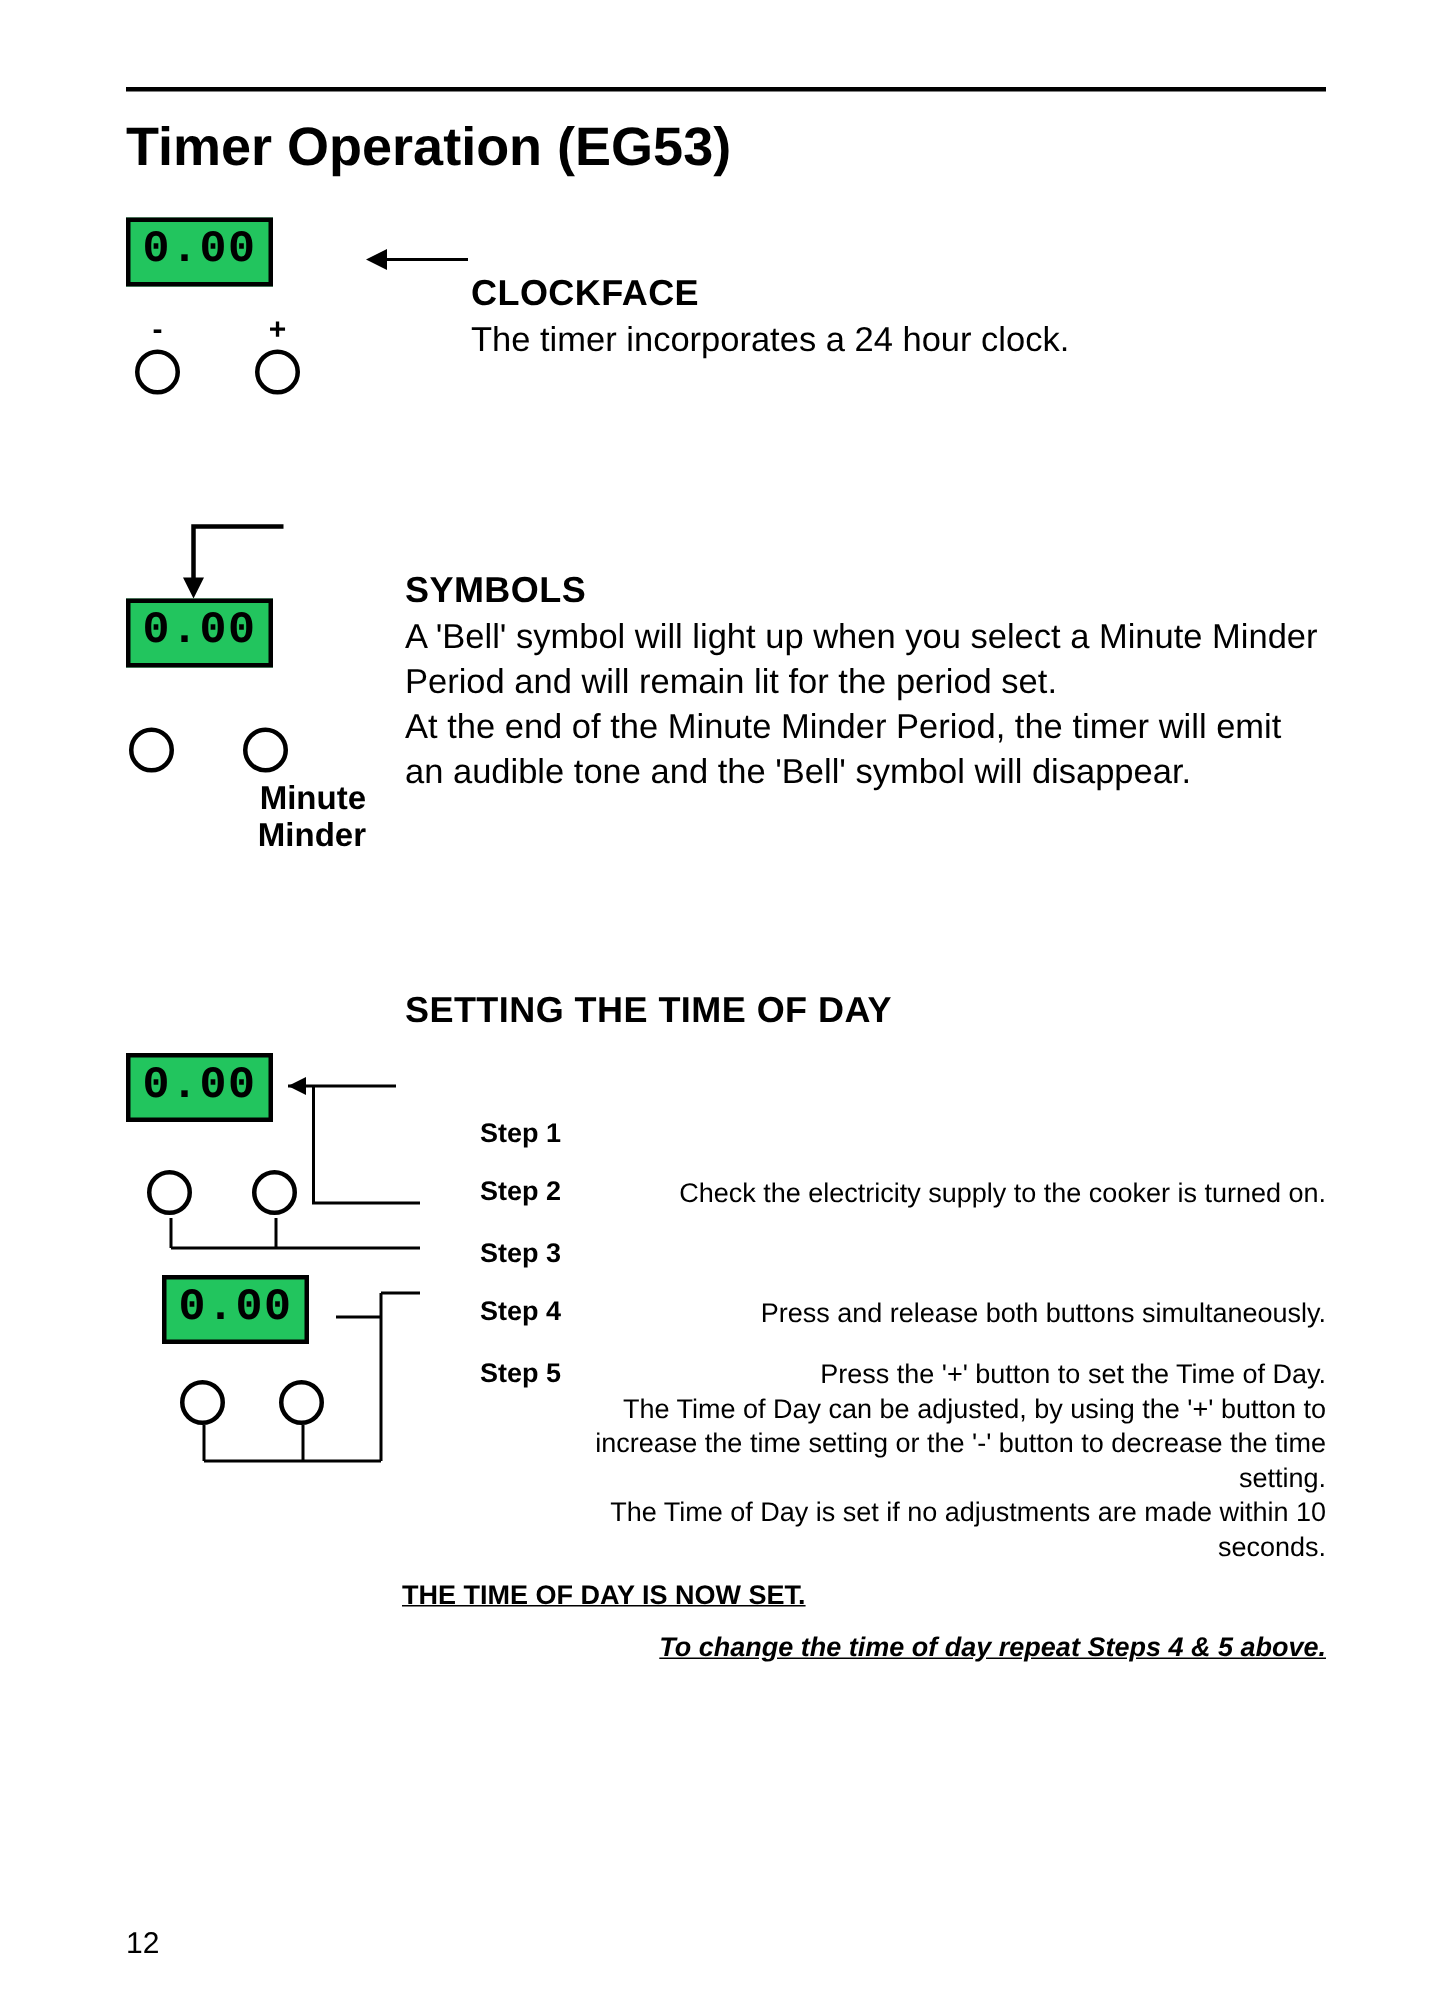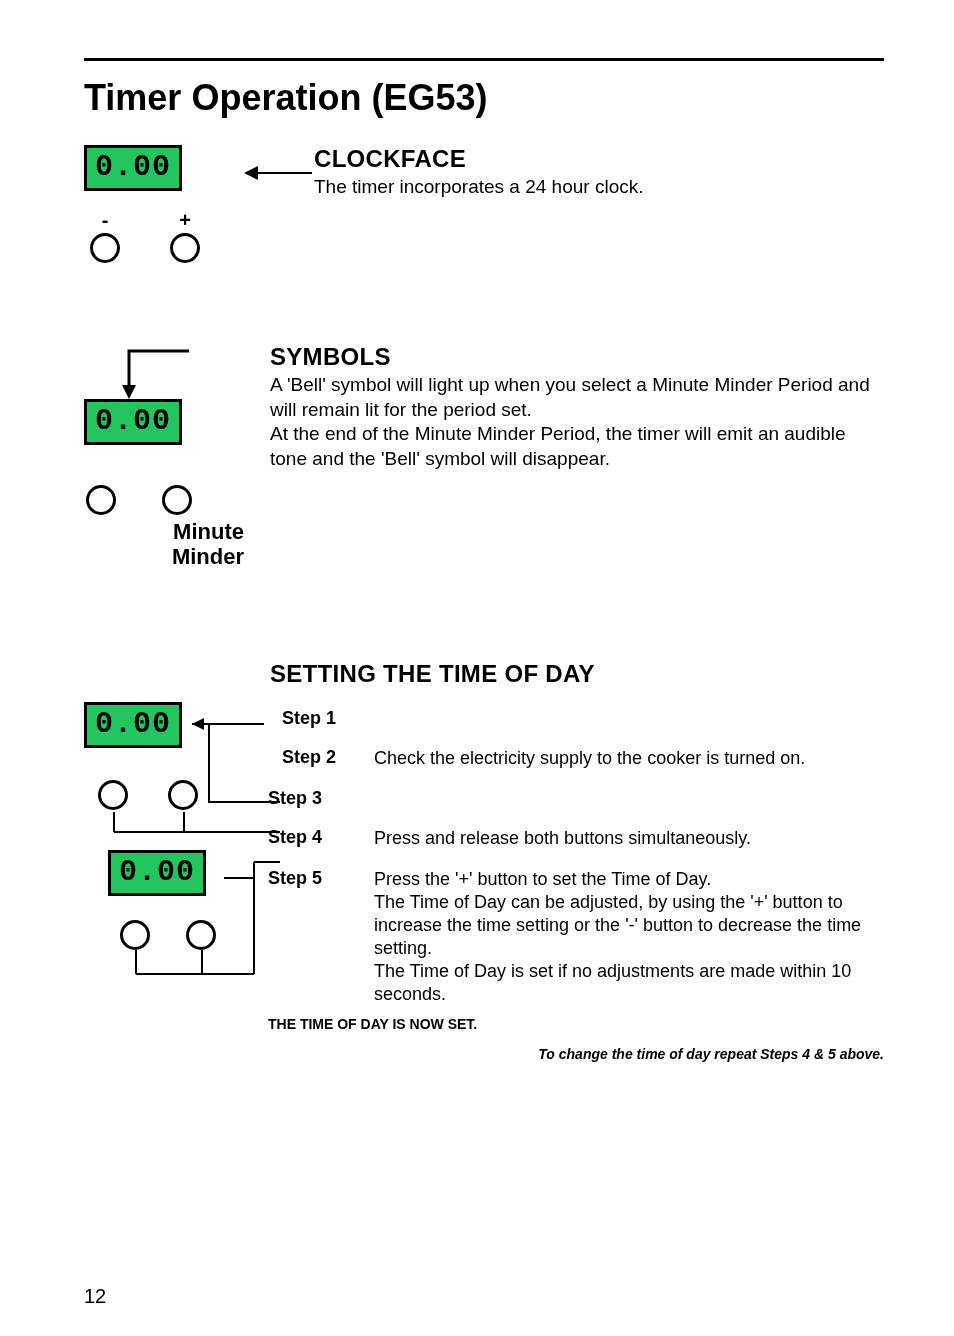--- a/index.html
+++ b/index.html
@@ -27,29 +27,30 @@
     align-items: flex-start;
   }
   .figcol {
     width: 160px;
     flex: 0 0 160px;
     position: relative;
   }
   .txtcol {
     flex: 1 1 auto;
     padding-left: 10px;
+    margin-top: 37px;
   }
   h2.sect {
     font-size: 24px;
     font-weight: 700;
     letter-spacing: 0.3px;
     margin-bottom: 2px;
   }
   p.body, .body {
-    font-size: 19px;
+    font-size: 23px;
     line-height: 1.3;
   }
   
   .lcd {
     border: 3px solid #000;
     display: inline-block;
     padding: 2px 8px 4px 8px;
     font-family: "DSEG7", "Courier New", monospace;
     font-size: 30px;
     letter-spacing: 1px;
@@ -91,37 +92,39 @@
     bottom: 28px;
     font-size: 20px;
   }
   .steps {
     margin-top: 6px;
   }
   .step-row {
     display: flex;
     align-items: flex-start;
     margin-bottom: 18px;
+    text-align: right;
   }
   .step-row .label {
     width: 92px;
     flex: 0 0 92px;
     font-weight: 700;
     font-size: 18px;
   }
   .step-row .desc {
     flex: 1;
     font-size: 18px;
     line-height: 1.28;
   }
   .footnote {
-    font-size: 14px;
+    font-size: 18px;
     font-weight: 700;
     margin-top: 8px;
     margin-bottom: 14px;
+    text-decoration: underline;
   }
   .footnote.ital {
     font-style: italic;
     text-align: right;
   }
   .mm-label {
     font-size: 22px;
     font-weight: 700;
     text-align: right;
     line-height: 1.15;

